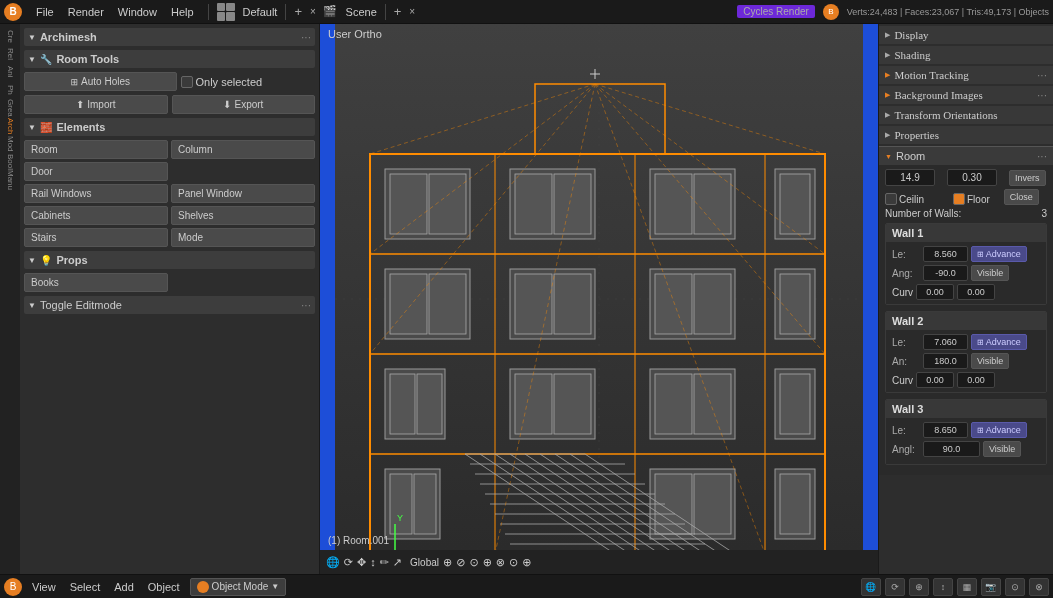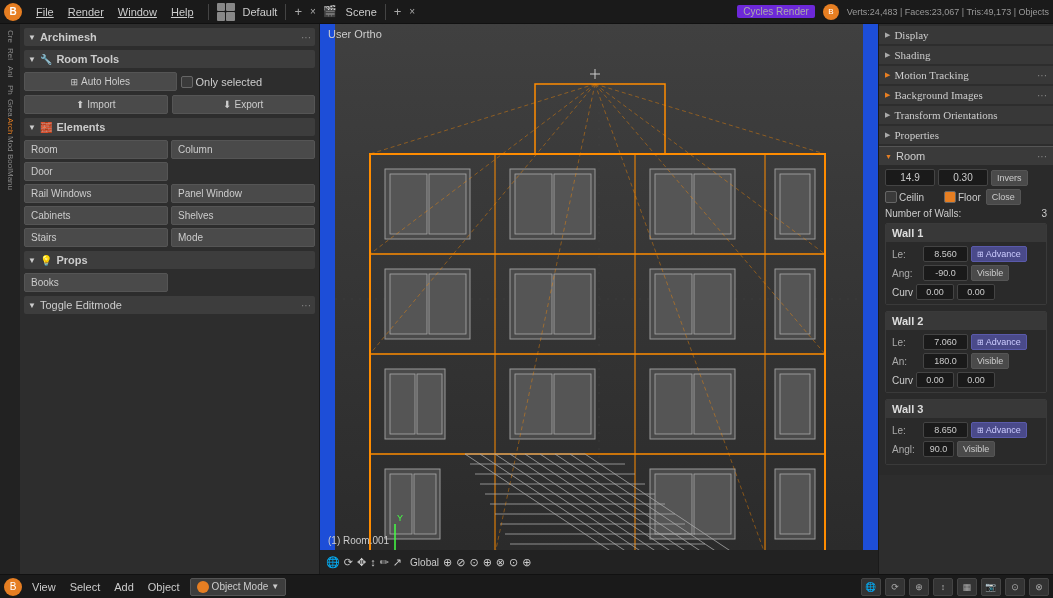--- a/index.html
+++ b/index.html
@@ -27,21 +27,21 @@
       border-bottom: 1px solid #111;
     }
     .top-bar-icon {
       width: 18px; height: 18px;
       background: #e67e22;
       border-radius: 50%;
       display: flex; align-items: center; justify-content: center;
       font-size: 10px; color: #fff; font-weight: bold;
     }
     .top-bar-menu {
-      display: flex; gap: 2px; text-decoration: underline;
+      display: flex; gap: 2px;
     }
     .menu-item {
       padding: 2px 6px;
       color: #ccc;
       font-size: 11px;
       cursor: pointer;
       border-radius: 2px;
     }
     .top-bar-divider {
       width: 1px; height: 16px; background: #444;
@@ -304,22 +304,22 @@
       justify-content: space-between;
       padding: 3px 6px;
       background: #3a3a3a;
       border-top: 1px solid #555;
       cursor: pointer;
       font-size: 11px;
     }
 
     .prop-row {
       display: flex;
-      align-items: center;
-      gap: 3px;
+      align-items: flex-end;
+      gap: 12px;
       margin-bottom: 3px;
     }
 
     .prop-field {
       background: #1a1a1a;
       border: 1px solid #444;
       border-radius: 2px;
       color: #ccc;
       font-size: 10px;
       padding: 2px 4px;
@@ -941,21 +941,21 @@
             <div class="wall-row">
               <span class="wall-label">Le:</span>
               <input class="curv-field" style="width: 45px;" value="8.650" readonly="">
               <button class="advance-btn">
                 <span style="font-size:8px;">⊞</span>
                 <span>Advance</span>
               </button>
             </div>
             <div class="wall-row">
               <span class="wall-label">Angl:</span>
-              <input class="curv-field" style="width: 31px;" value="90.0" readonly="">
+              <input class="curv-field" style="width: 57px;" value="90.0" readonly="">
               <button class="visible-btn">Visible</button>
             </div>
           </div>
         </div>
 
       </div>
     </div>
 
   </div>
 

